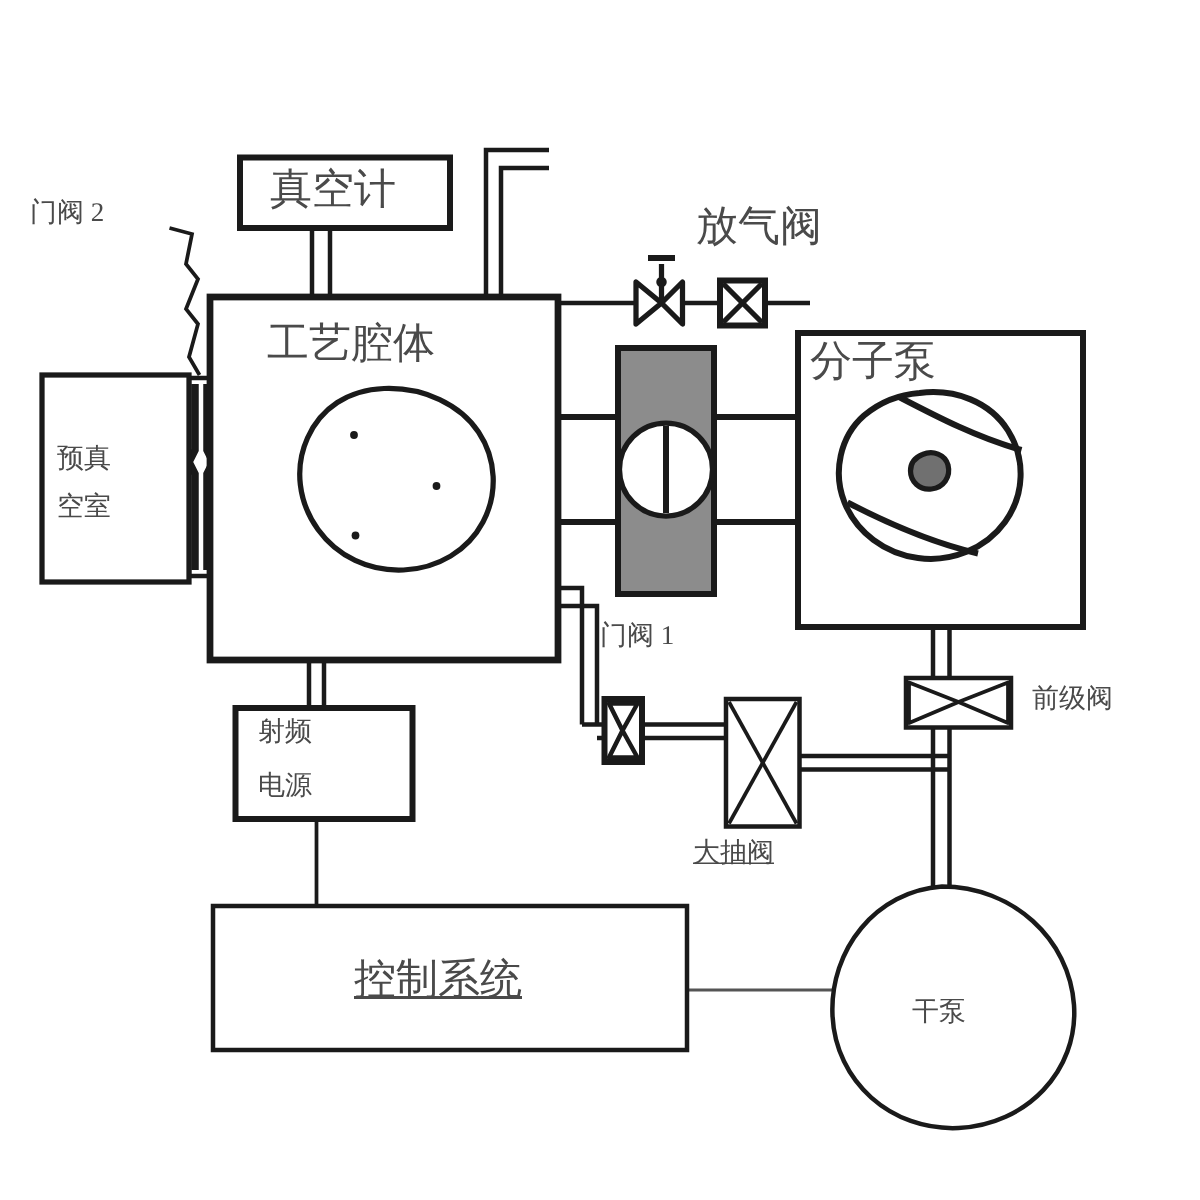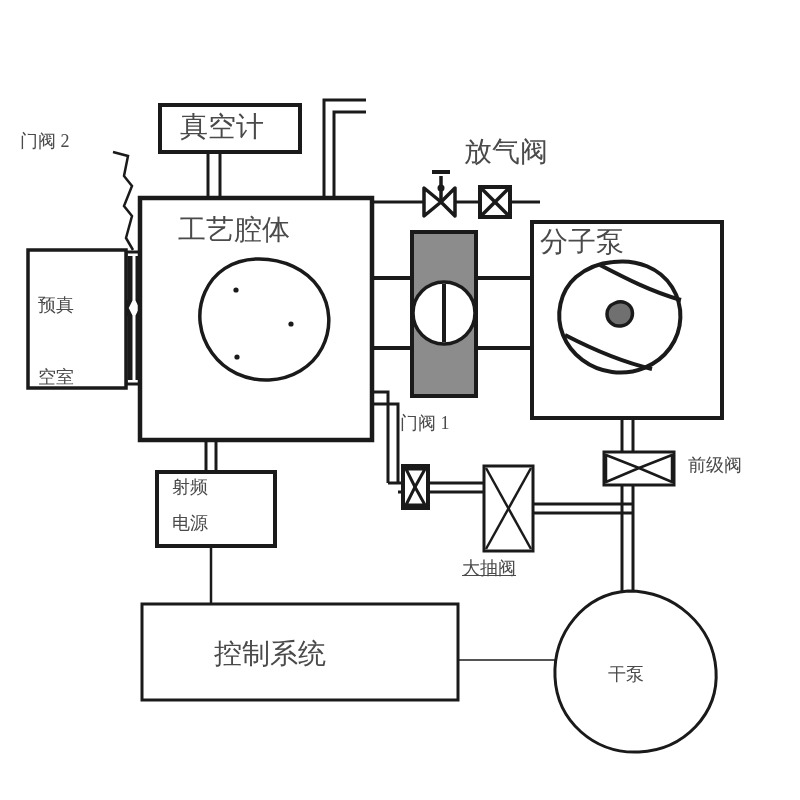--- a/index.html
+++ b/index.html
@@ -180,30 +180,30 @@
   <div class="lbl lbl-md" style="left:20px; top:132px;">门阀 2</div>
 
   <div class="lbl lbl-lg" style="left:180px; top:113px;">真空计</div>
 
 
   <div class="lbl lbl-lg" style="left:464px; top:138px;">放气阀</div>
 
   <div class="lbl lbl-lg" style="left:178px; top:218px;font-family:Liberation Mono, monospace;">工艺腔体</div>
 
   <div class="lbl lbl-md" style="left:38px; top:282px;margin-top:14px;">预真</div>
-  <div class="lbl lbl-md" style="left:38px; top:328px;margin-top:40px;">空室</div>
+  <div class="lbl lbl-md" style="left:38px; top:328px;">空室</div>
 
   <div class="lbl lbl-lg" style="left:540px; top:228px;">分子泵</div>
 
   <div class="lbl lbl-md" style="left:400px; top:414px;">门阀 1</div>
 
   <div class="lbl lbl-md" style="left:688px; top:456px;">前级阀</div>
 
   <div class="lbl lbl-md" style="left:462px; top:559px;text-decoration:underline;">大抽阀</div>
 
   <div class="lbl lbl-md" style="left:172px; top:478px;">射频</div>
   <div class="lbl lbl-md" style="left:172px; top:514px;">电源</div>
 
   <div class="lbl lbl-md" style="left:608px; top:665px;">干泵</div>
 
-  <div class="lbl lbl-lg" style="left:214px; top:640px;">控制系统</div>
+  <div class="lbl lbl-lg" style="left:236px; top:640px;text-decoration:underline;">控制系统</div>
 
 </div>
 
 </body></html>

